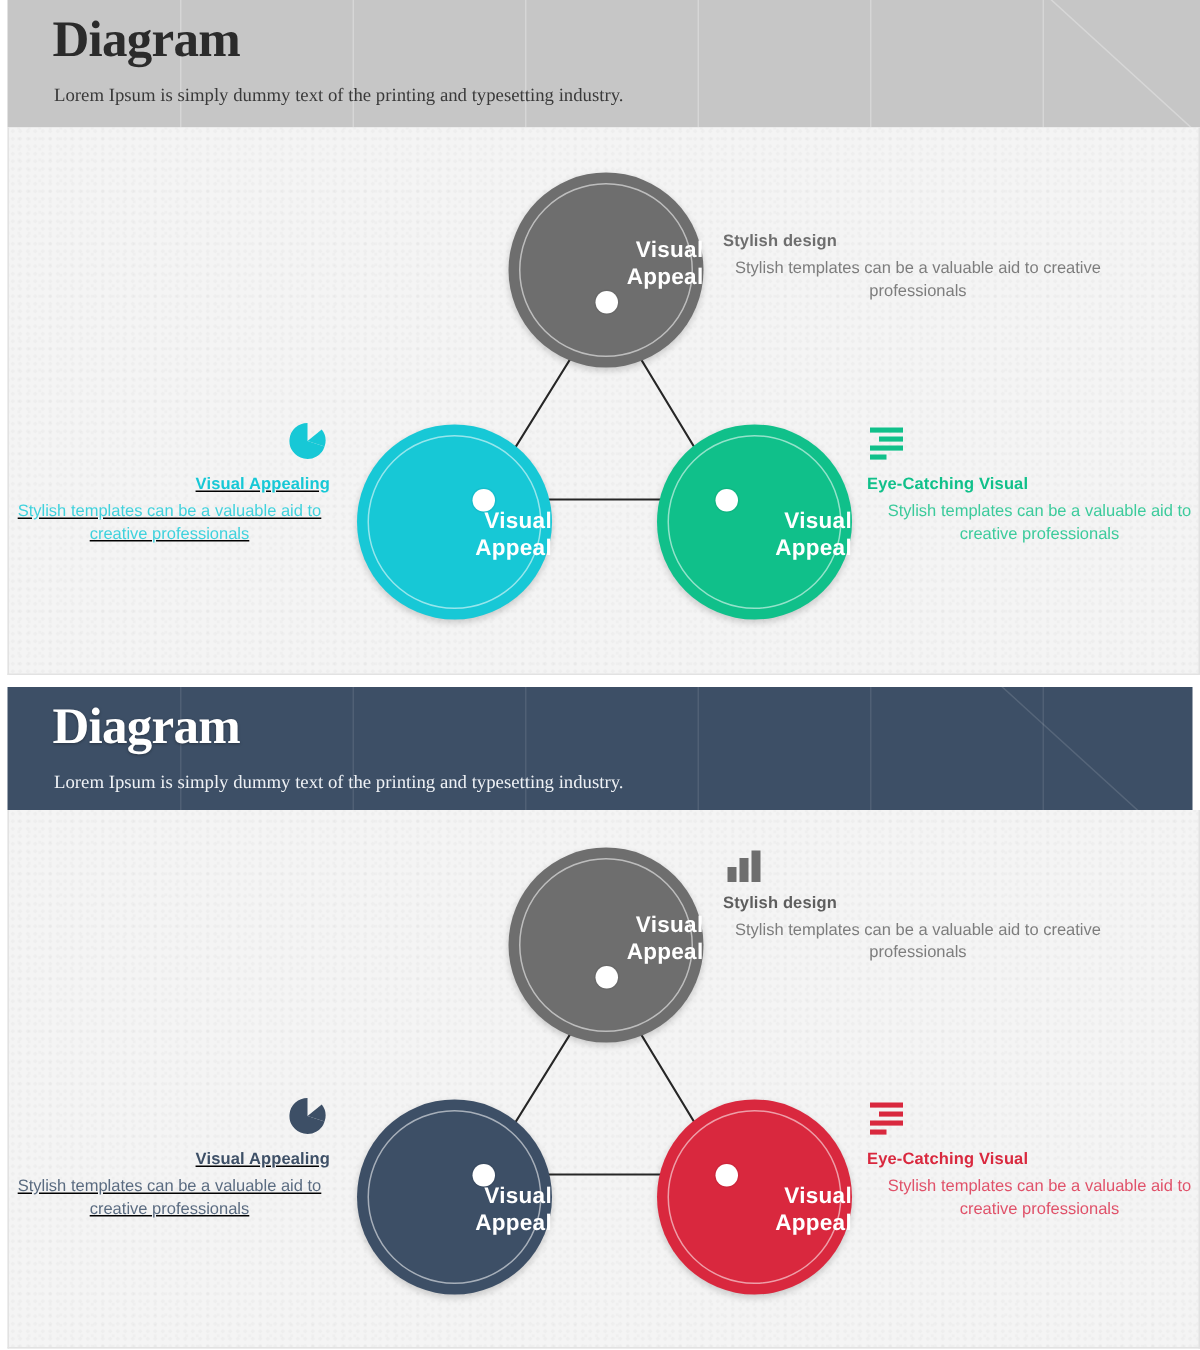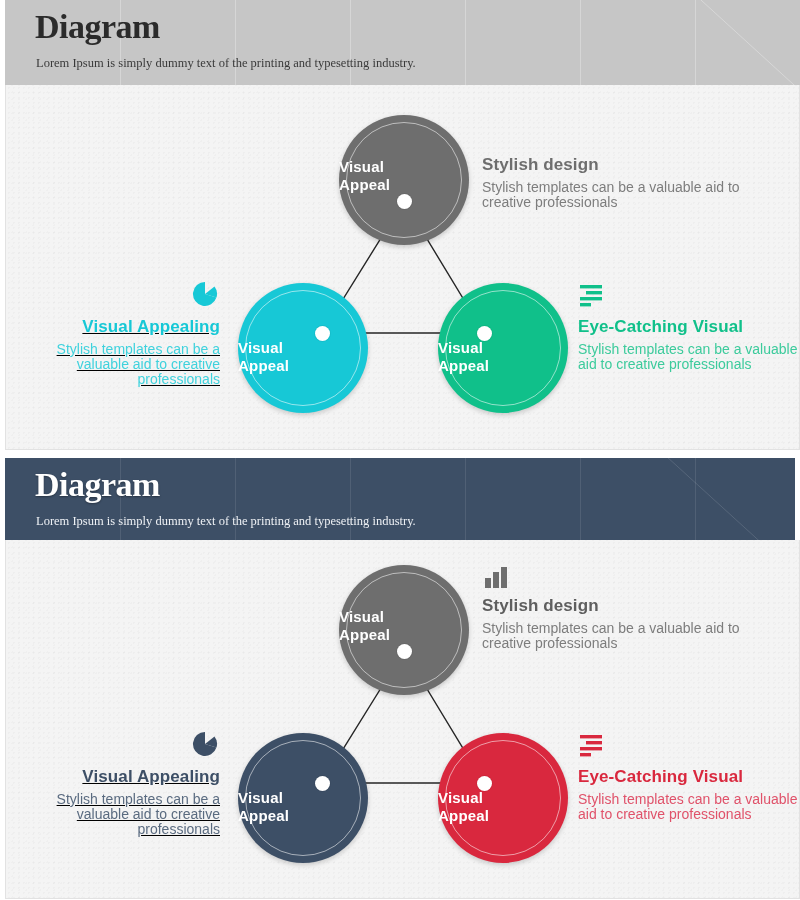--- a/index.html
+++ b/index.html
@@ -140,21 +140,21 @@
     left: 7px; top: 7px;
     right: 7px; bottom: 7px;
     border-radius: 50%;
     border: 1px solid rgba(255,255,255,0.55);
     pointer-events: none;
   }
   .node-label {
     position: absolute;
     left: 0;
     width: 100%;
-    text-align: left;
+    text-align: right;
     color: #ffffff;
     font-size: 15px;
     font-weight: bold;
     line-height: 18px;
     letter-spacing: 0.2px;
   }
   .node-top .node-label    { top: 43px; }
   .node-left .node-label   { top: 56px; }
   .node-right .node-label  { top: 56px; }
 
@@ -166,29 +166,30 @@
     background: #ffffff;
     box-shadow: 0 0 0 1px rgba(0,0,0,0.05);
     z-index: 5;
   }
 
   
   .txt {
     position: absolute;
   }
   .txt-title {
-    font-size: 17px;
+    font-size: 11px;
     font-weight: bold;
     margin: 0 0 5px 0;
     letter-spacing: 0.1px;
   }
   .txt-body {
-    font-size: 14px;
+    font-size: 11px;
     line-height: 15px;
     margin: 0;
+    text-align: center;
   }
   .txt-right { text-align: right; text-decoration: underline; }
   .txt-left  { text-align: left; }
 
   .icon-box {
     position: absolute;
     width: 26px;
     height: 26px;
   }
   .icon-box svg { display: block; }

